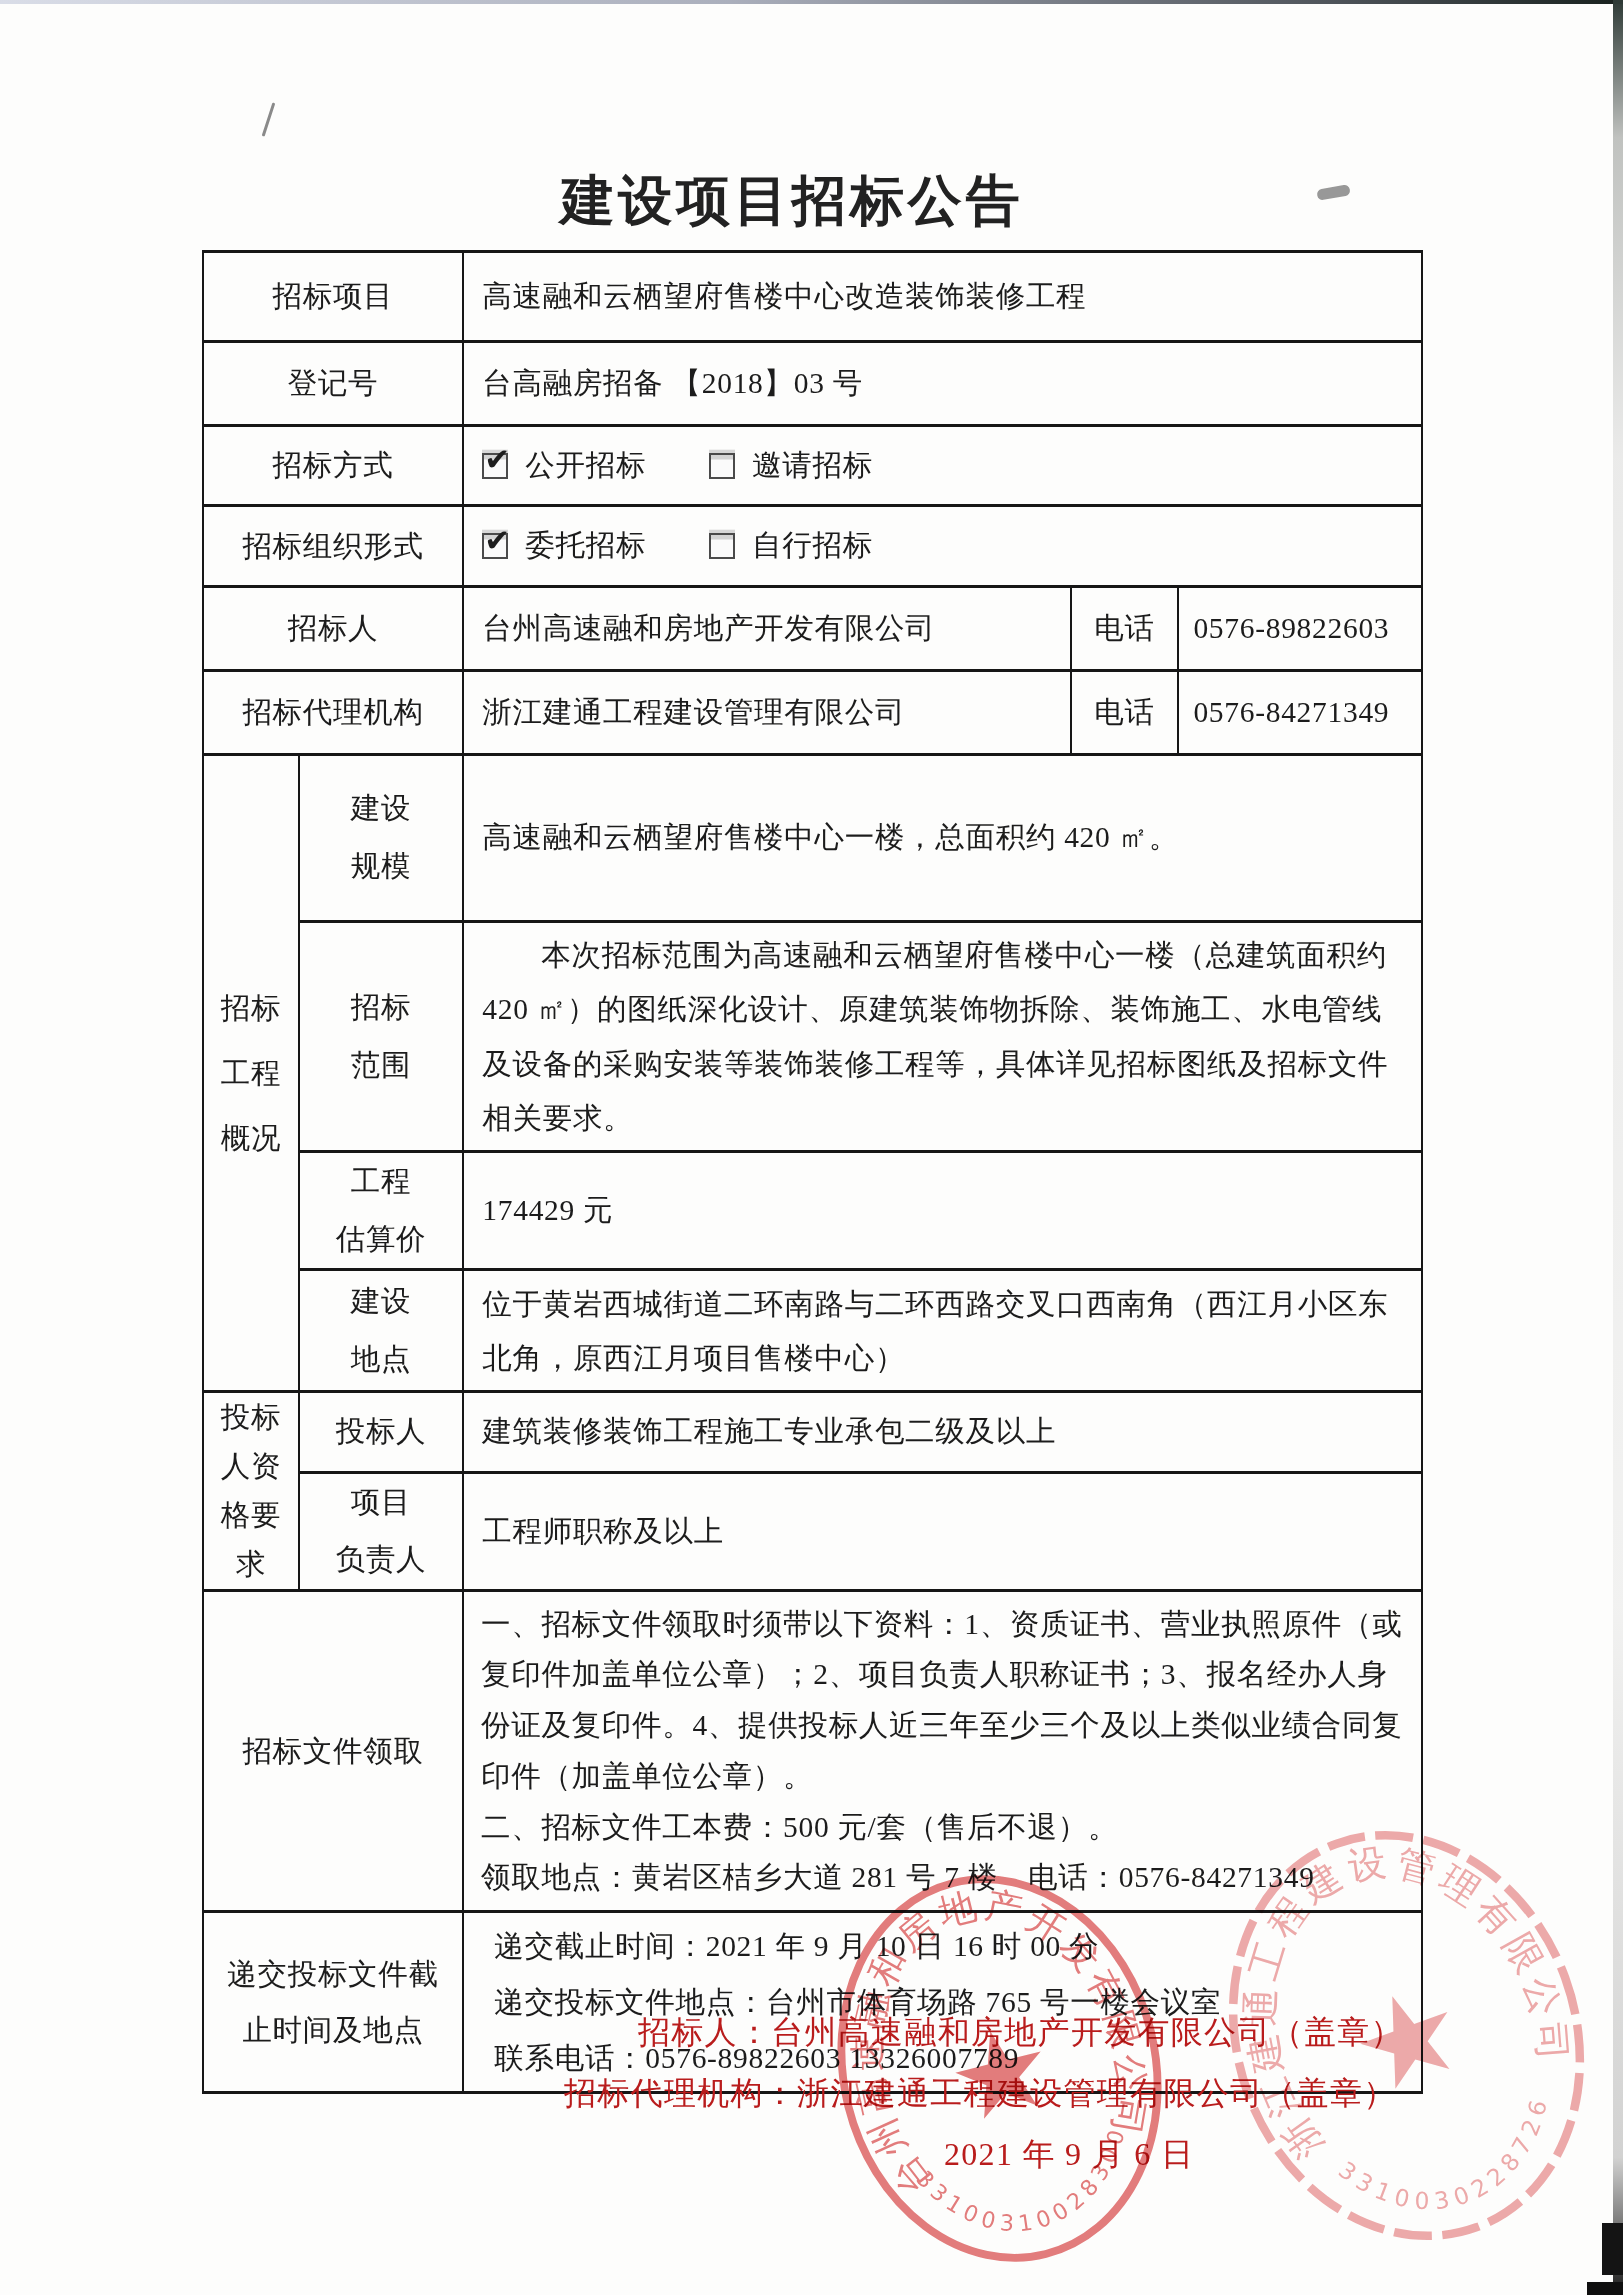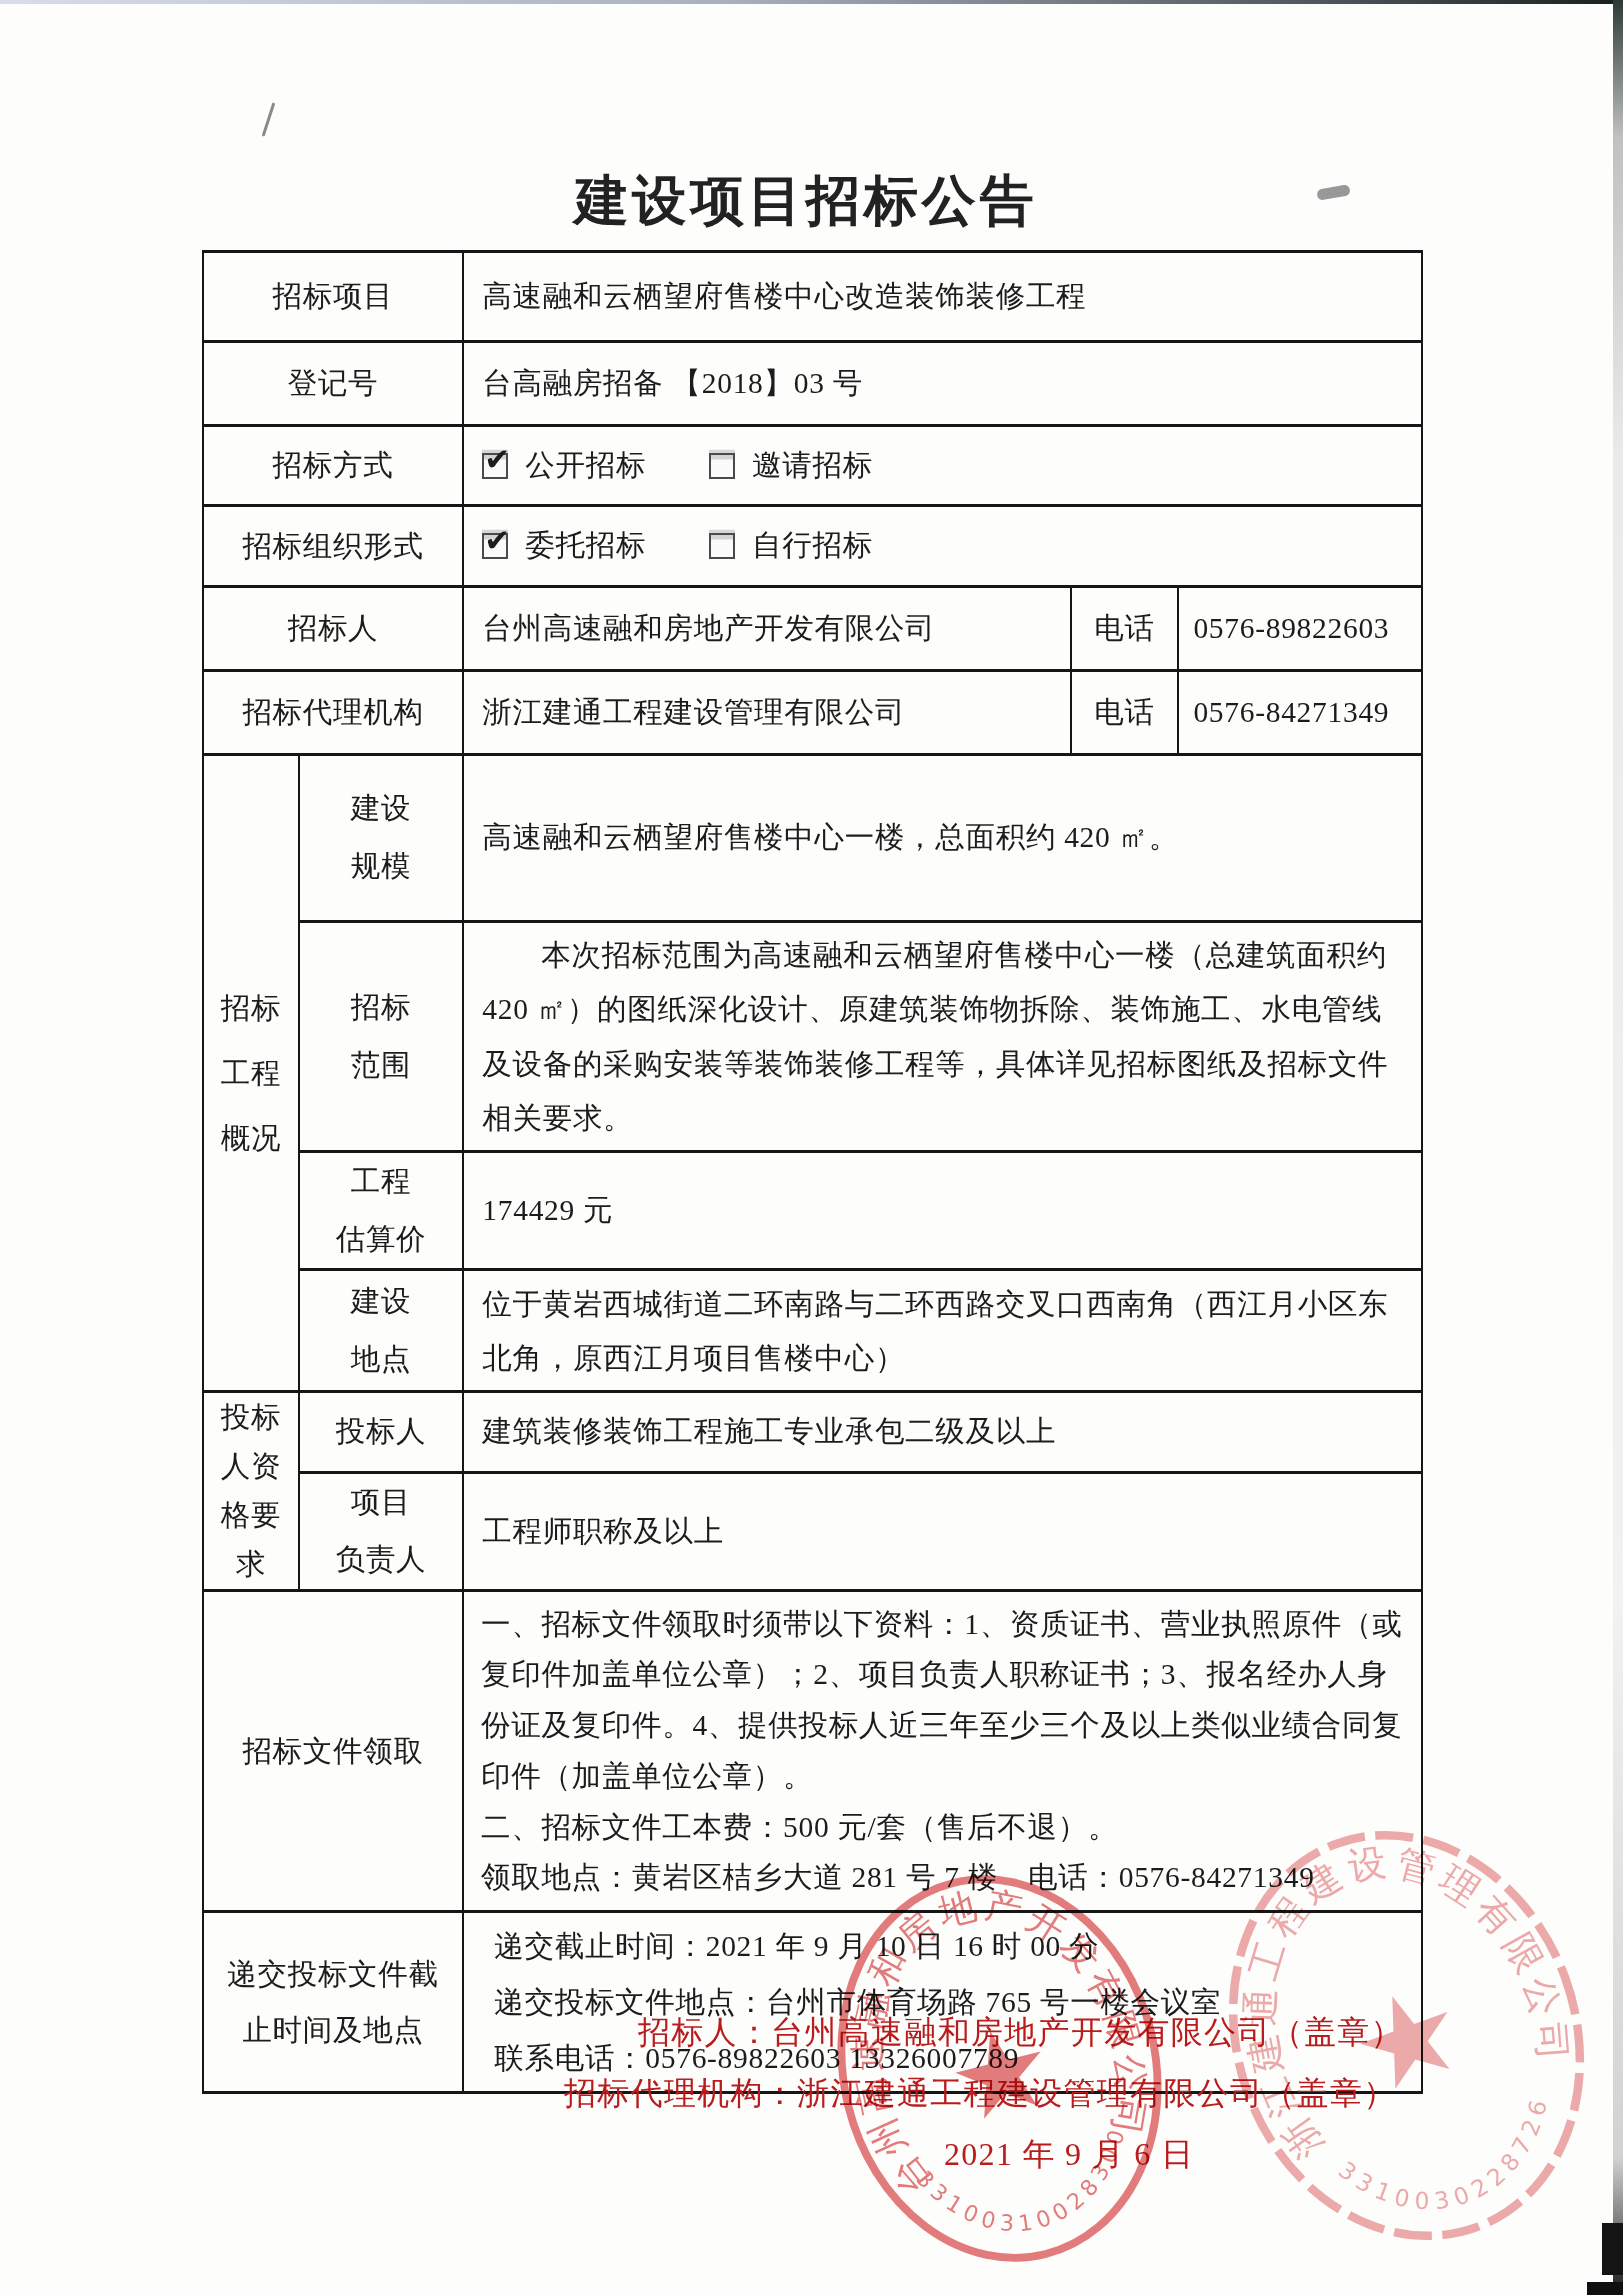--- a/index.html
+++ b/index.html
@@ -1,21 +1,21 @@
 <!DOCTYPE html>
 <html style="font-size:10.5px"><head>
 <meta charset="utf-8">
 <style>
   html,body{margin:0;padding:0;}
   body{
     width:1623px;height:2295px;position:relative;background:#fdfdfc;
     font-family:"Liberation Serif","DejaVu Serif",serif;color:#1e1e1e;overflow:hidden;
   }
   .title{
-    position:absolute;top:165px;left:14px;width:1584px;text-align:center;
+    position:absolute;top:165px;left:0;width:1584px;text-align:center;
     font-family:Liberation Serif, serif;font-weight:700;
     font-size:54px;letter-spacing:3.9px;color:#222;
   }
   table.doc{
     position:absolute;left:202px;top:250px;width:1219px;
     border-collapse:collapse;table-layout:fixed;
   }
   table.doc td{
     border:2px solid #161616;border-top-width:3.3px;border-bottom-width:3.3px;
     vertical-align:middle;font-size:29.5px;letter-spacing:0.7px;color:#1c1c1c;

